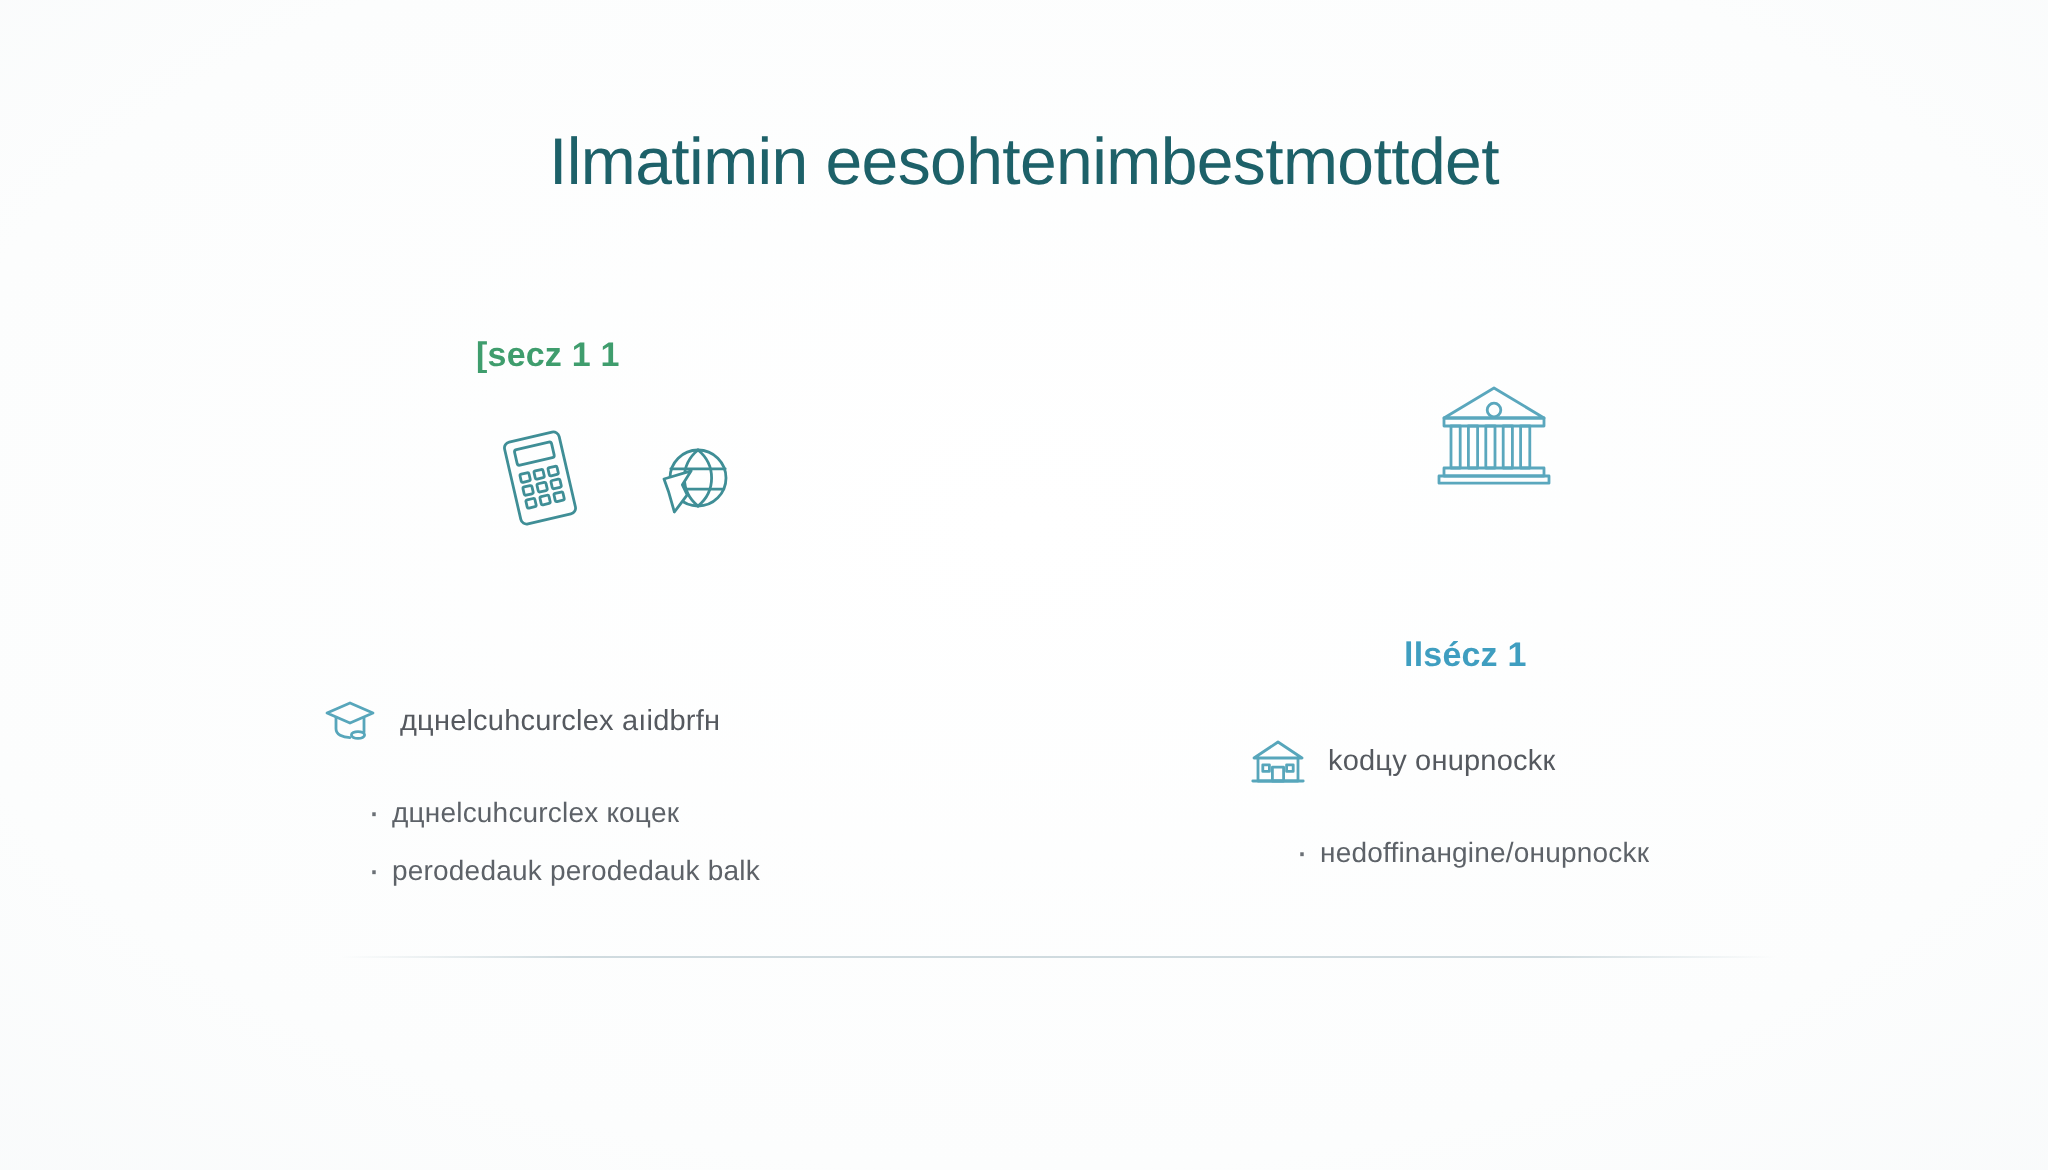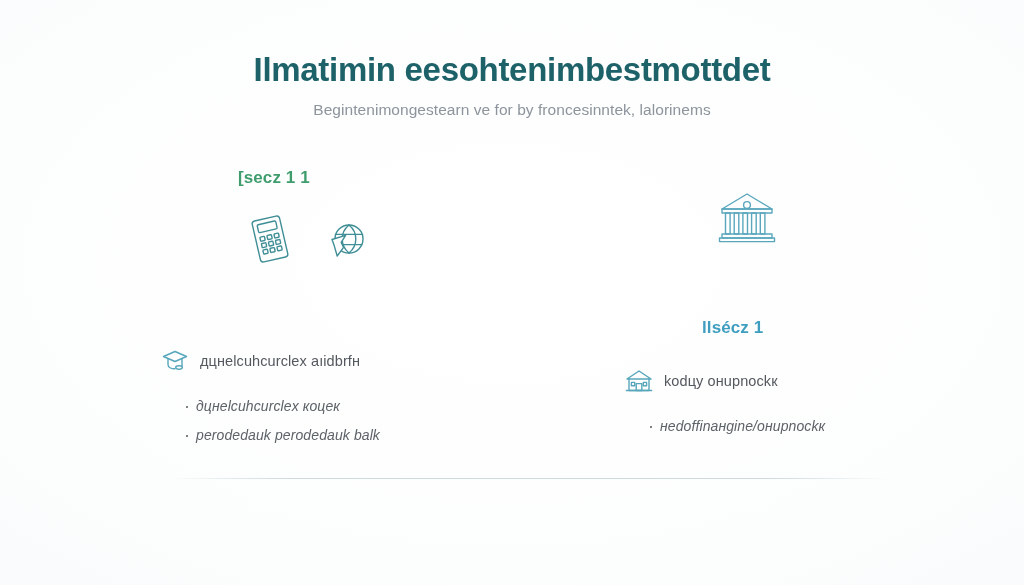--- a/index.html
+++ b/index.html
@@ -23,25 +23,25 @@
     box-sizing: border-box;
   }
 
   
   .header {
     padding-top: 52px;
     text-align: center;
   }
   .title {
     font-size: 33px;
-    font-weight: 700;
+    font-weight: 400;
     letter-spacing: -0.3px;
     color: #1d6169;
     line-height: 1.12;
-    margin: 0;
+    margin: 11px;
   }
   .subtitle {
     margin: 12px 0 0 0;
     font-size: 15.5px;
     font-weight: 400;
     color: #8d949c;
     letter-spacing: 0.05px;
   }
 
   
@@ -109,21 +109,20 @@
   }
   .item-label {
     font-size: 14.5px;
     color: #55595f;
     letter-spacing: 0.1px;
   }
   .bullets {
     list-style: none;
     margin: 22px 0 0 0;
     padding: 0 0 0 32px;
-    font-style: italic;
   }
   .bullets li {
     font-size: 14px;
     color: #5d6268;
     letter-spacing: 0.1px;
     margin-bottom: 13px;
     position: relative;
     padding-left: 12px;
   }
   .bullets li::before {
@@ -138,21 +137,20 @@
 
   svg { display: block; }
 </style>
 </head>
 <body>
 
 <div class="page">
 
   <div class="header">
     <h1 class="title">Ilmatimin eesohtenimbestmottdet</h1>
-    <p class="subtitle">Begintenimongestearn ve for by froncesinntek, lalorinems</p>
   </div>
 
   <div class="grid">
 
     <div class="row row-top">
 
       <div class="col col-left">
         <p class="sec-head c-green">[secz 1 1</p>
 
         <div class="icon-strip">

